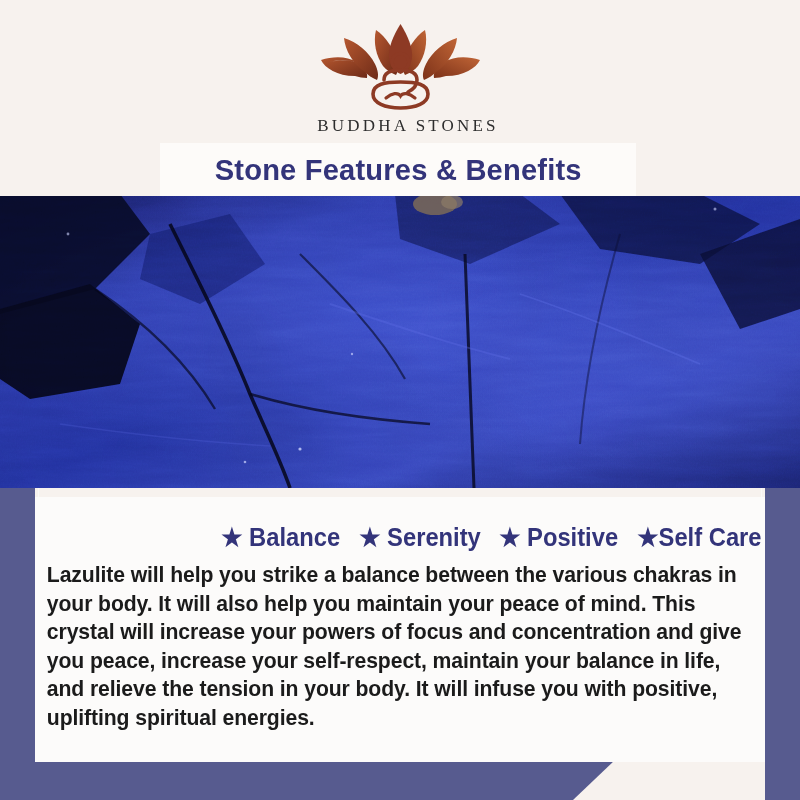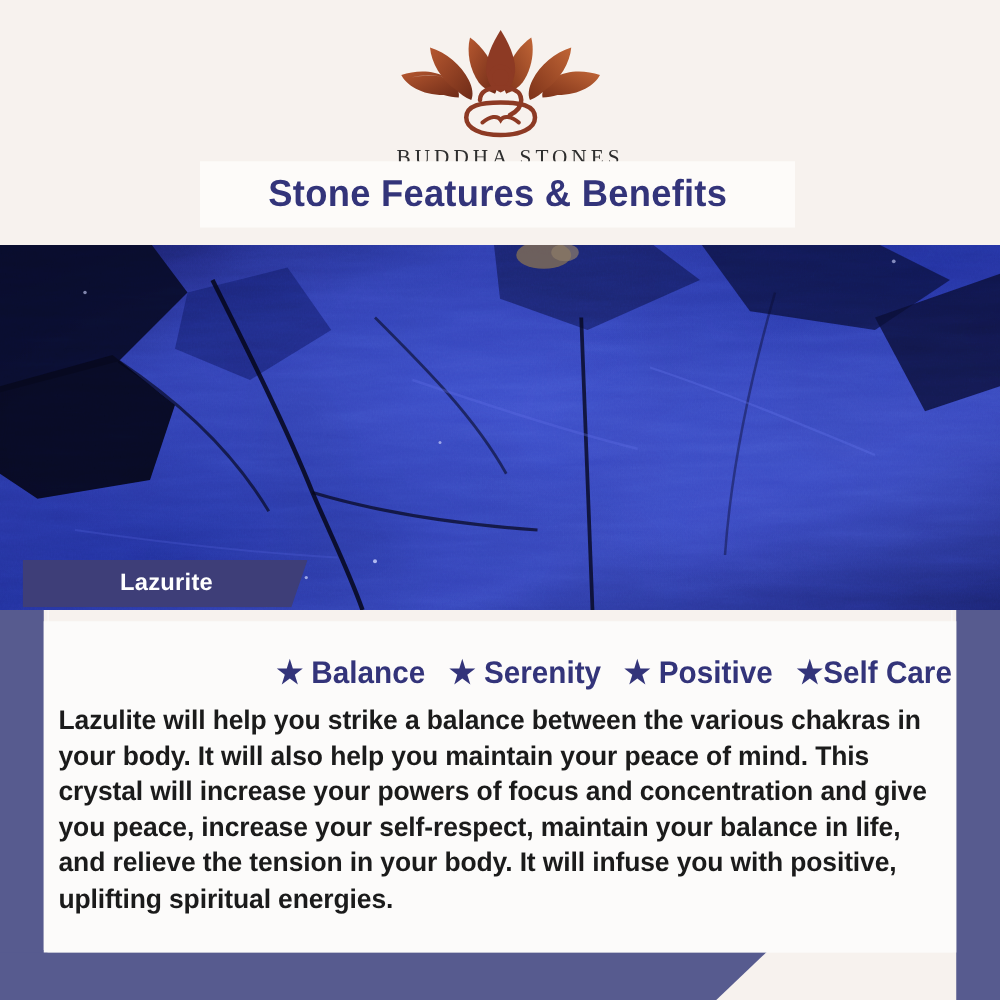--- a/index.html
+++ b/index.html
@@ -100,21 +100,21 @@
     font-size: 17px;
     letter-spacing: 3.2px;
     color: #2d2d2d;
     text-align: center;
     padding-left: 16px;
   }
 
   
   .title-plate {
     position: absolute;
-    top: 129px;
+    top: 143px;
     left: 160px;
     width: 476px;
     height: 53px;
     background: #fdfbf9;
     display: flex;
     align-items: center;
     justify-content: center;
     z-index: 4;
   }
   .title-plate h1 {
@@ -331,23 +331,20 @@
       <ellipse cx="452" cy="8" rx="11" ry="7" fill="#8d7c68" opacity="0.7"></ellipse>
 
       <circle cx="300" cy="255" r="1.6" fill="#cfd6ff" opacity="0.8"></circle>
       <circle cx="245" cy="268" r="1.3" fill="#cfd6ff" opacity="0.7"></circle>
       <circle cx="68" cy="40" r="1.4" fill="#cfd6ff" opacity="0.6"></circle>
       <circle cx="352" cy="160" r="1.2" fill="#cfd6ff" opacity="0.65"></circle>
       <circle cx="715" cy="15" r="1.5" fill="#cfd6ff" opacity="0.6"></circle>
     </svg>
   </div>
 
-  <div class="stone-name-banner">
-    <span>Lazurite</span>
-  </div>
 
   <div class="content-sheet">
     <div class="benefit-row">
       <span class="benefit"><span class="star">★</span> <span>Balance</span></span>
       <span class="benefit"><span class="star">★</span> <span>Serenity</span></span>
       <span class="benefit"><span class="star">★</span> <span>Positive</span></span>
       <span class="benefit tight"><span class="star">★</span><span>Self Care</span></span>
     </div>
     <p class="body-copy">Lazulite will help you strike a balance between the various chakras in your body. It will also help you maintain your peace of mind. This crystal will increase your powers of focus and concentration and give you peace, increase your self-respect, maintain your balance in life, and relieve the tension in your body. It will infuse you with positive, uplifting spiritual energies.</p>
   </div>

